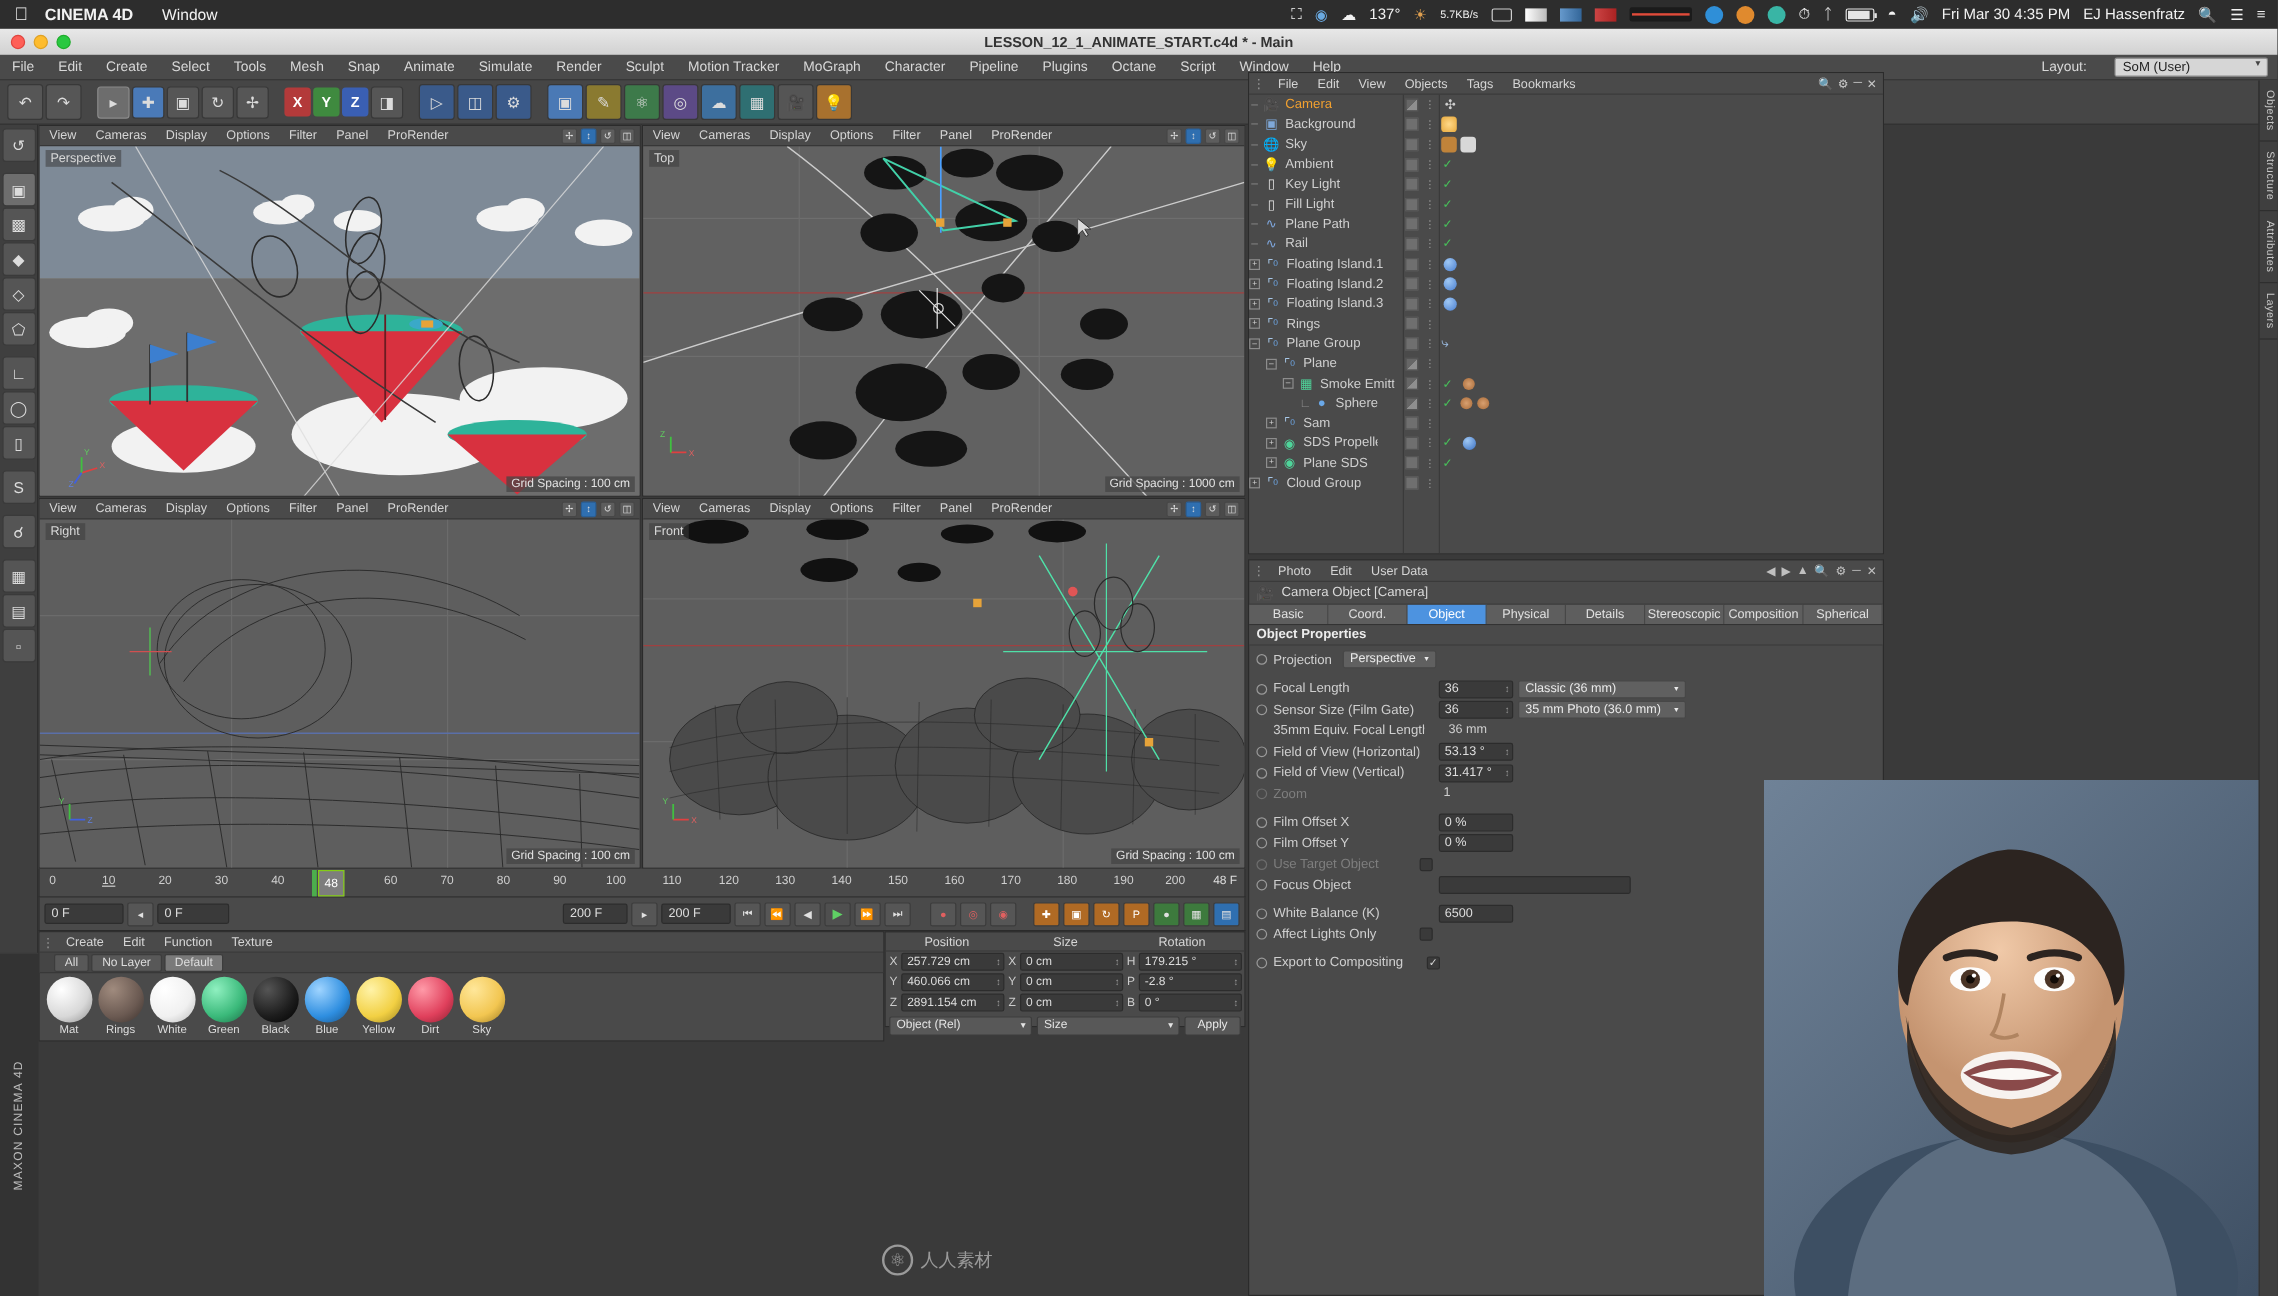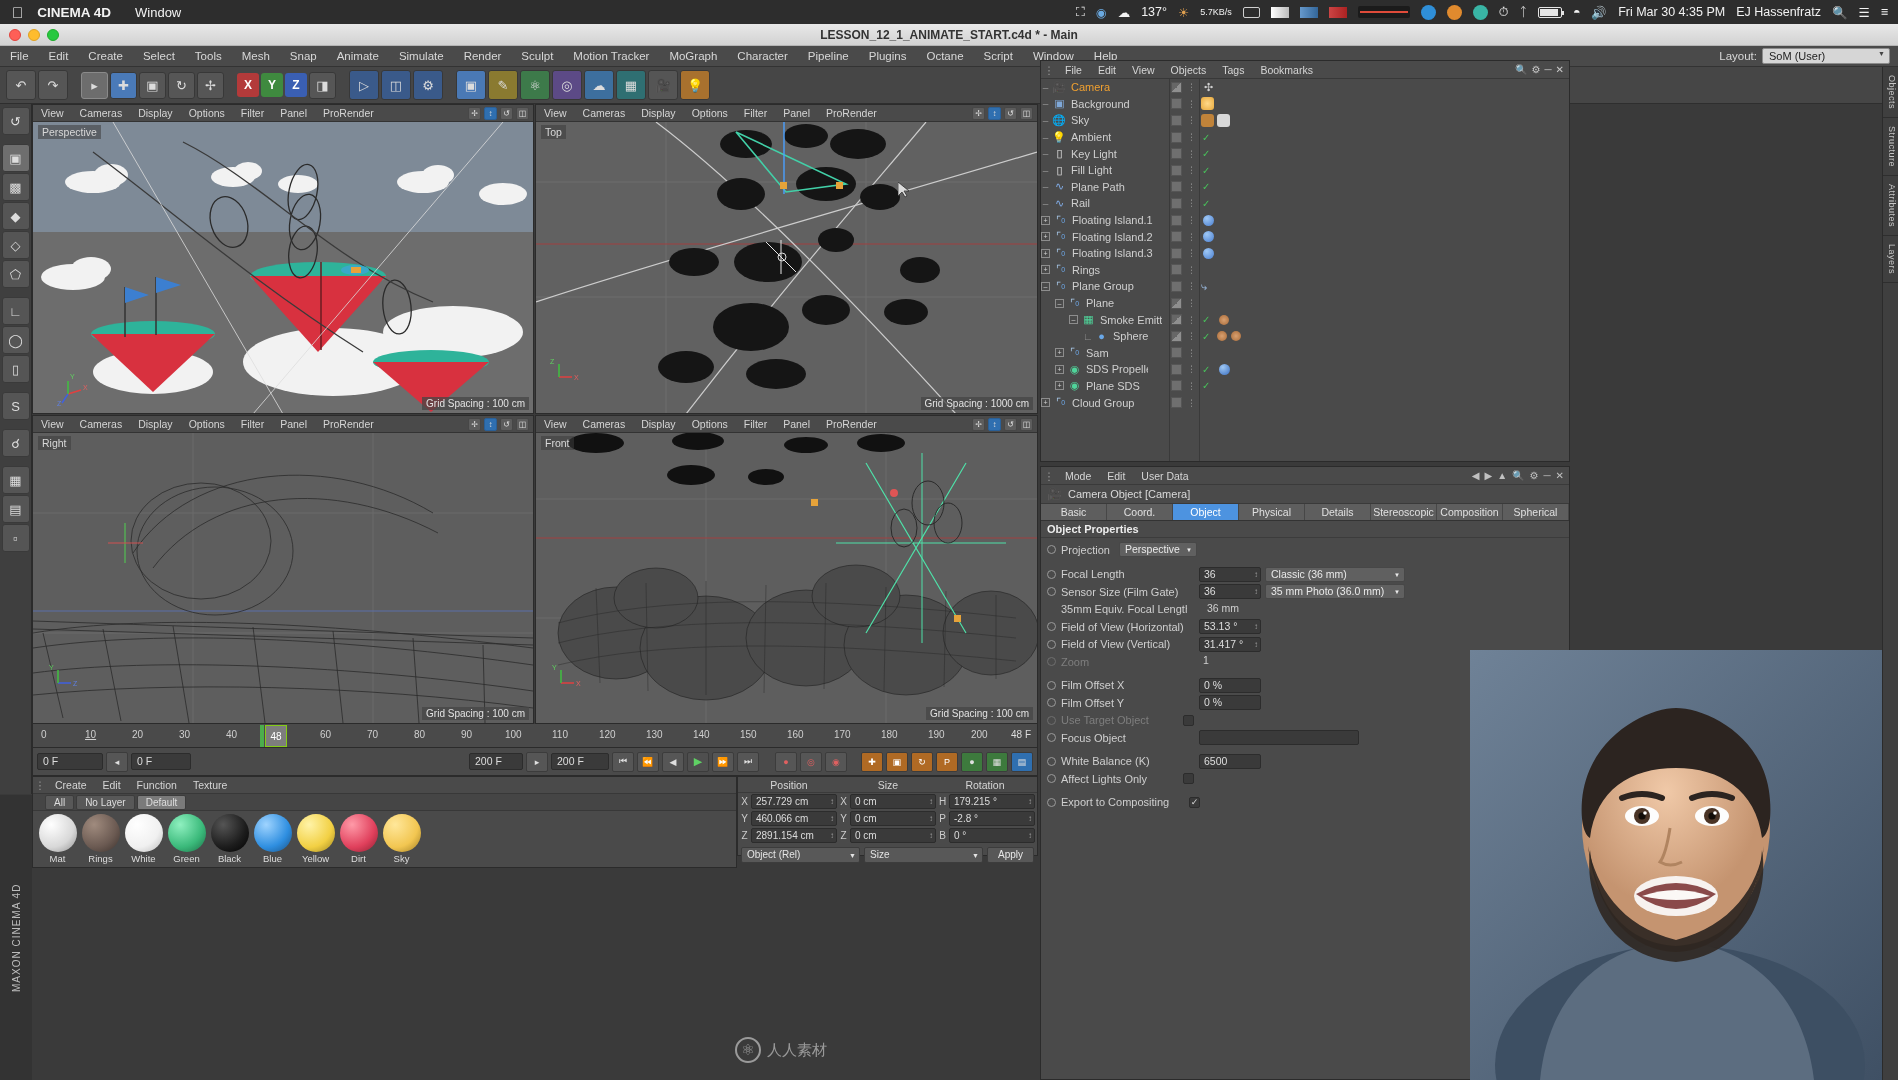--- a/index.html
+++ b/index.html
@@ -32,21 +32,21 @@
   .tl { width:12px; height:12px; border-radius:50%; }
   .tl.r{background:#fe5f57;border:1px solid #e0443e;} .tl.y{background:#febc2e;border:1px solid #dfa123;}
   .tl.g{background:#28c840;border:1px solid #1dad2b;}
   #titlebar .wt { position:absolute; left:0; right:0; text-align:center; font-size:12px; color:#333; font-weight:bold; }
 
   
   #c4dmenu { position:absolute; left:0; top:46px; width:1898px; height:21px;
     background:#4a4a4a; border-bottom:1px solid #333; display:flex; align-items:center;
     color:#d8d8d8; font-size:11.5px; }
   #c4dmenu .m { padding:0 10px; white-space:nowrap; }
-  #c4dmenu .layout-wrap { margin-left:auto; display:flex; align-items:center; gap:5px; padding-right:8px; }
+  #c4dmenu .layout-wrap { margin-left:auto; display:flex; align-items:center; gap:23px; padding-right:8px; }
   .layoutsel { background:#d6d6d6; color:#222; font-size:11px; border:1px solid #8b8b8b;
     border-radius:2px; padding:1px 18px 1px 6px; position:relative; min-width:128px; }
   .layoutsel:after{content:"\25BC"; position:absolute; right:4px; top:1px; font-size:7px; color:#444;}
 
   
   #toolbar { position:absolute; left:0; top:67px; width:1898px; height:37px;
     background:#464646; border-bottom:1px solid #2e2e2e; display:flex; align-items:center; gap:2px; padding-left:6px; }
   .tbtn { width:27px; height:27px; background:#565656; border:1px solid #383838; border-radius:3px;
     display:flex; align-items:center; justify-content:center; color:#dcdcdc; font-size:13px; position:relative; }
   .tbtn.big { width:30px; height:30px; }
@@ -964,21 +964,21 @@
       <span class="olabel">Cloud Group</span>
       <span style="position:absolute;left:130px;width:11px;height:11px;background:#6f6f6f;border:1px solid #555;"></span>
       <span style="position:absolute;left:146px;color:#9a9a9a;font-size:9px;">⋮</span>
     </div>
   </div>
 </div>
 
 <div id="attrmgr">
   <div class="am-menu">
     <span style="width:16px;text-align:center;color:#9a9a9a;">⋮</span>
-    <span class="am">Mode</span>
+    <span class="am">Photo</span>
     <span class="am">Edit</span>
     <span class="am">User Data</span>
     <div class="am-icons">
       <span>◀</span>
       <span>▶</span>
       <span>▲</span>
       <span>🔍</span>
       <span>⚙</span>
       <span>─</span>
       <span>✕</span>

